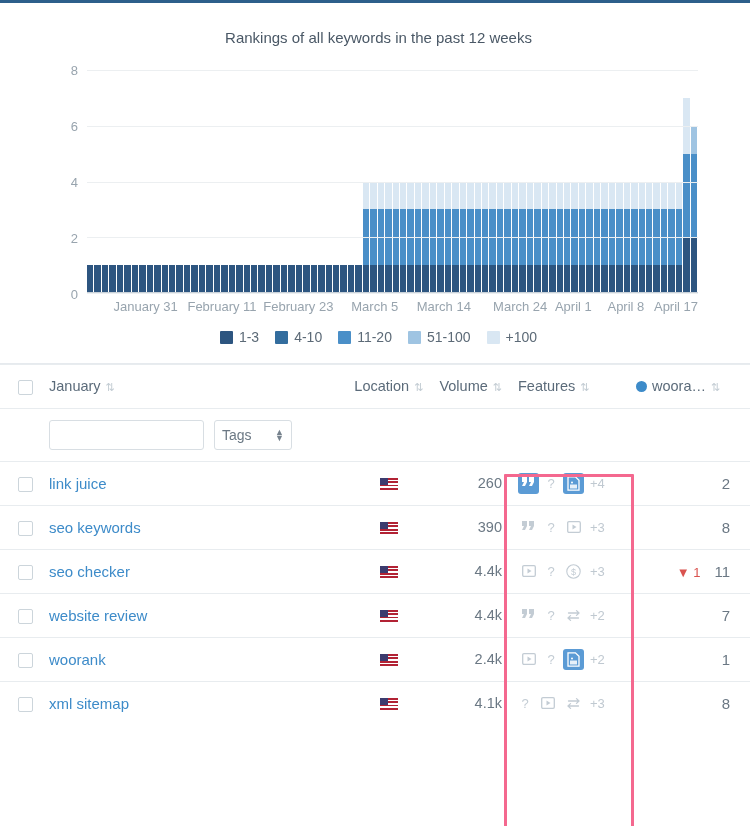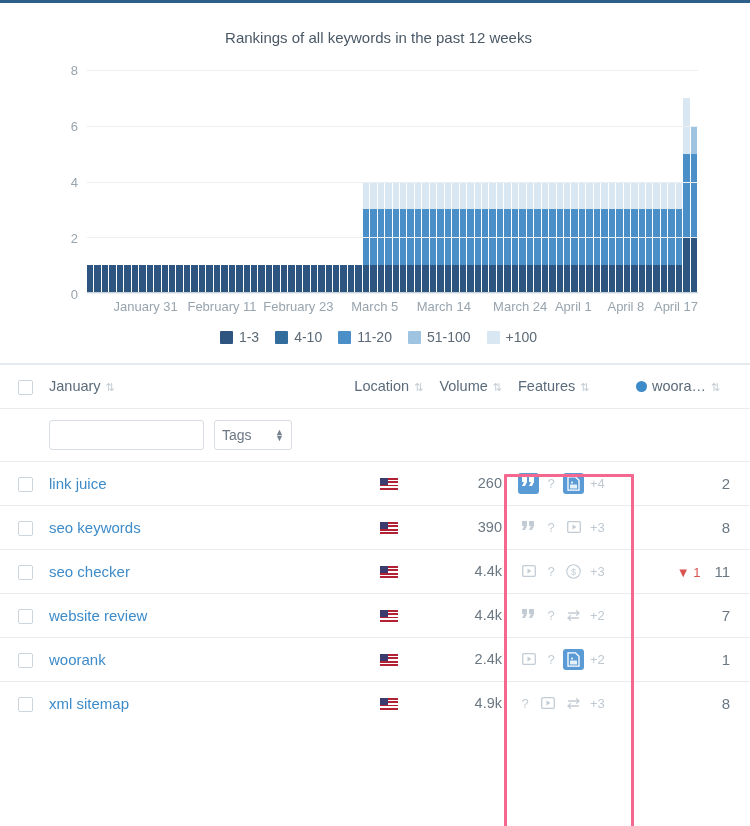--- a/index.html
+++ b/index.html
@@ -700,21 +700,21 @@
               </span>
               <span class="fplus">+2</span>
             </div>
           </td>
           <td class="c-rank"><span class="rank">1</span></td>
         </tr>
         <tr>
           <td class="c-chk"><span class="chk"></span></td>
           <td class="c-kw"><a class="kwlink" href="#">xml sitemap</a></td>
           <td class="c-loc"><span class="flagimg"><span class="stripes"></span><span class="canton"></span></span></td>
-          <td class="c-vol"><span class="vol">4.9k</span></td>
+          <td class="c-vol"><span class="vol">4.1k</span></td>
           <td class="c-feat">
             <div class="feat">
               <span class="fq">?</span>
               <span class="ficon off">
                 <svg width="14" height="12" viewBox="0 0 14 12">
                   <rect x=".7" y=".7" width="12.6" height="10.6" rx="1.2" fill="none" stroke="#c3ccd4" stroke-width="1.3"></rect>
                   <path fill="#c3ccd4" d="M5.5 3.4l4 2.6-4 2.6z"></path>
                 </svg>
               </span>
               <span class="ficon off">

